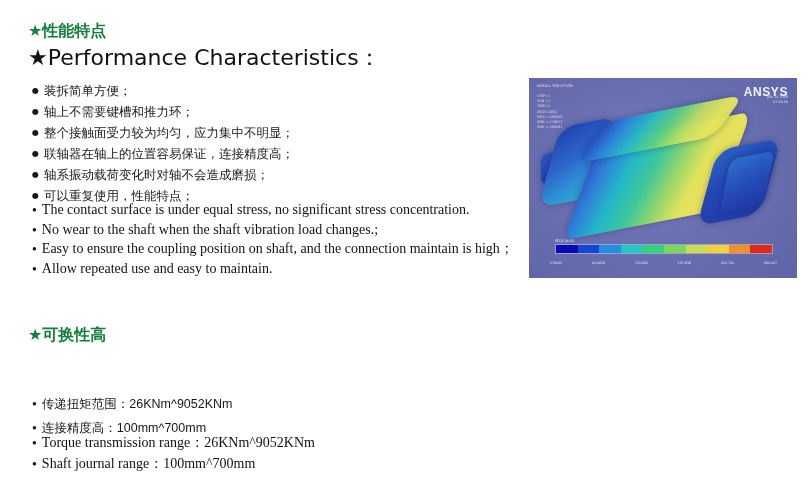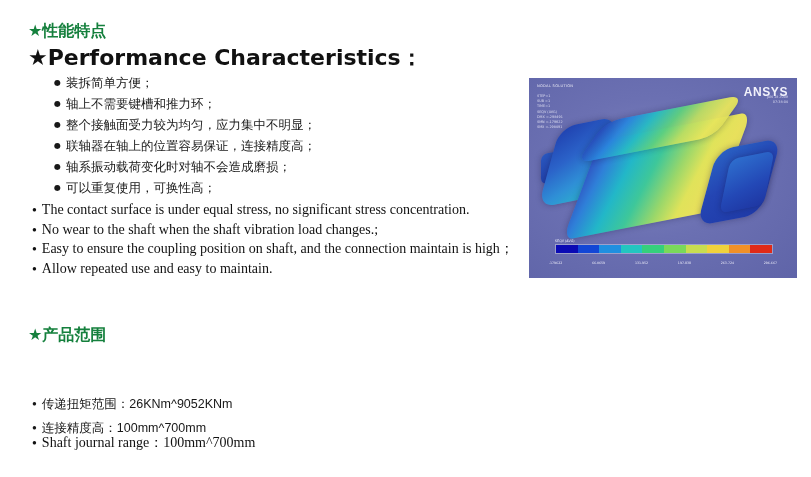--- a/index.html
+++ b/index.html
@@ -29,21 +29,21 @@
     font-family: "DejaVu Sans", sans-serif;
     font-weight: bold;
     font-size: 16px;
     line-height: 26px;
     letter-spacing: 0px;
     color: #15803d;
     white-space: nowrap;
   }
   .heading-en {
     font-family: "DejaVu Sans", sans-serif;
-    font-weight: bold;
+    font-weight: normal;
     font-size: 22px;
     line-height: 28px;
     color: #111;
     white-space: nowrap;
   }
 
   
   .list {
     position: absolute;
     margin: 0;
@@ -239,46 +239,47 @@
 </head>
 <body>
 
 <div class="page">
 
   <div class="heading-block" style="left:28px; top:18px;">
     <div class="heading-cn">★性能特点</div>
     <div class="heading-en">★Performance Characteristics：</div>
   </div>
 
-  <ul class="list list-cn" style="left:32px; top:72px;margin-left:22px;">
+  <ul class="list list-cn" style="left:32px; top:80px;">
     <li><span class="bullet">●</span><span>装拆简单方便；</span></li>
     <li><span class="bullet">●</span><span>轴上不需要键槽和推力环；</span></li>
     <li><span class="bullet">●</span><span>整个接触面受力较为均匀，应力集中不明显；</span></li>
     <li><span class="bullet">●</span><span>联轴器在轴上的位置容易保证，连接精度高；</span></li>
     <li><span class="bullet">●</span><span>轴系振动载荷变化时对轴不会造成磨损；</span></li>
-    <li><span class="bullet">●</span><span>可以重复使用，可换性高；</span></li>
+    <li><span class="bullet">●</span><span>可以重复使用，性能特点；</span></li>
   </ul>
 
   <ul class="list list-en" style="left:32px; top:200px;">
     <li><span class="bullet">●</span><span>The contact surface is under equal stress, no significant stress concentration.</span></li>
     <li><span class="bullet">●</span><span>No wear to the shaft when the shaft vibration load changes.;</span></li>
     <li><span class="bullet">●</span><span>Easy to ensure the coupling position on shaft, and the connection maintain is high；</span></li>
     <li><span class="bullet">●</span><span>Allow repeated use and easy to maintain.</span></li>
   </ul>
 
   <div class="heading-block" style="left:28px; top:322px;">
-    <div class="heading-cn">★产品范围</div>
+    <div class="heading-cn">★可换性高</div>
   </div>
 
   <ul class="list list-cn2" style="left:32px; top:392px;">
     <li><span class="bullet">●</span><span>传递扭矩范围：26KNm^9052KNm</span></li>
     <li><span class="bullet">●</span><span>连接精度高：100mm^700mm</span></li>
   </ul>
 
   <ul class="list list-en2" style="left:32px; top:432px;">
+    <li><span class="bullet">●</span><span>Torque transmission range：26KNm^9052KNm</span></li>
     <li><span class="bullet">●</span><span>Shaft journal range：100mm^700mm</span></li>
   </ul>
 
   <div class="fea">
     <div class="fea-inner">
       <div class="fea-title">NODAL SOLUTION</div>
       <div class="fea-meta">
         <div>STEP=1</div>
         <div>SUB =1</div>
         <div>TIME=1</div>

